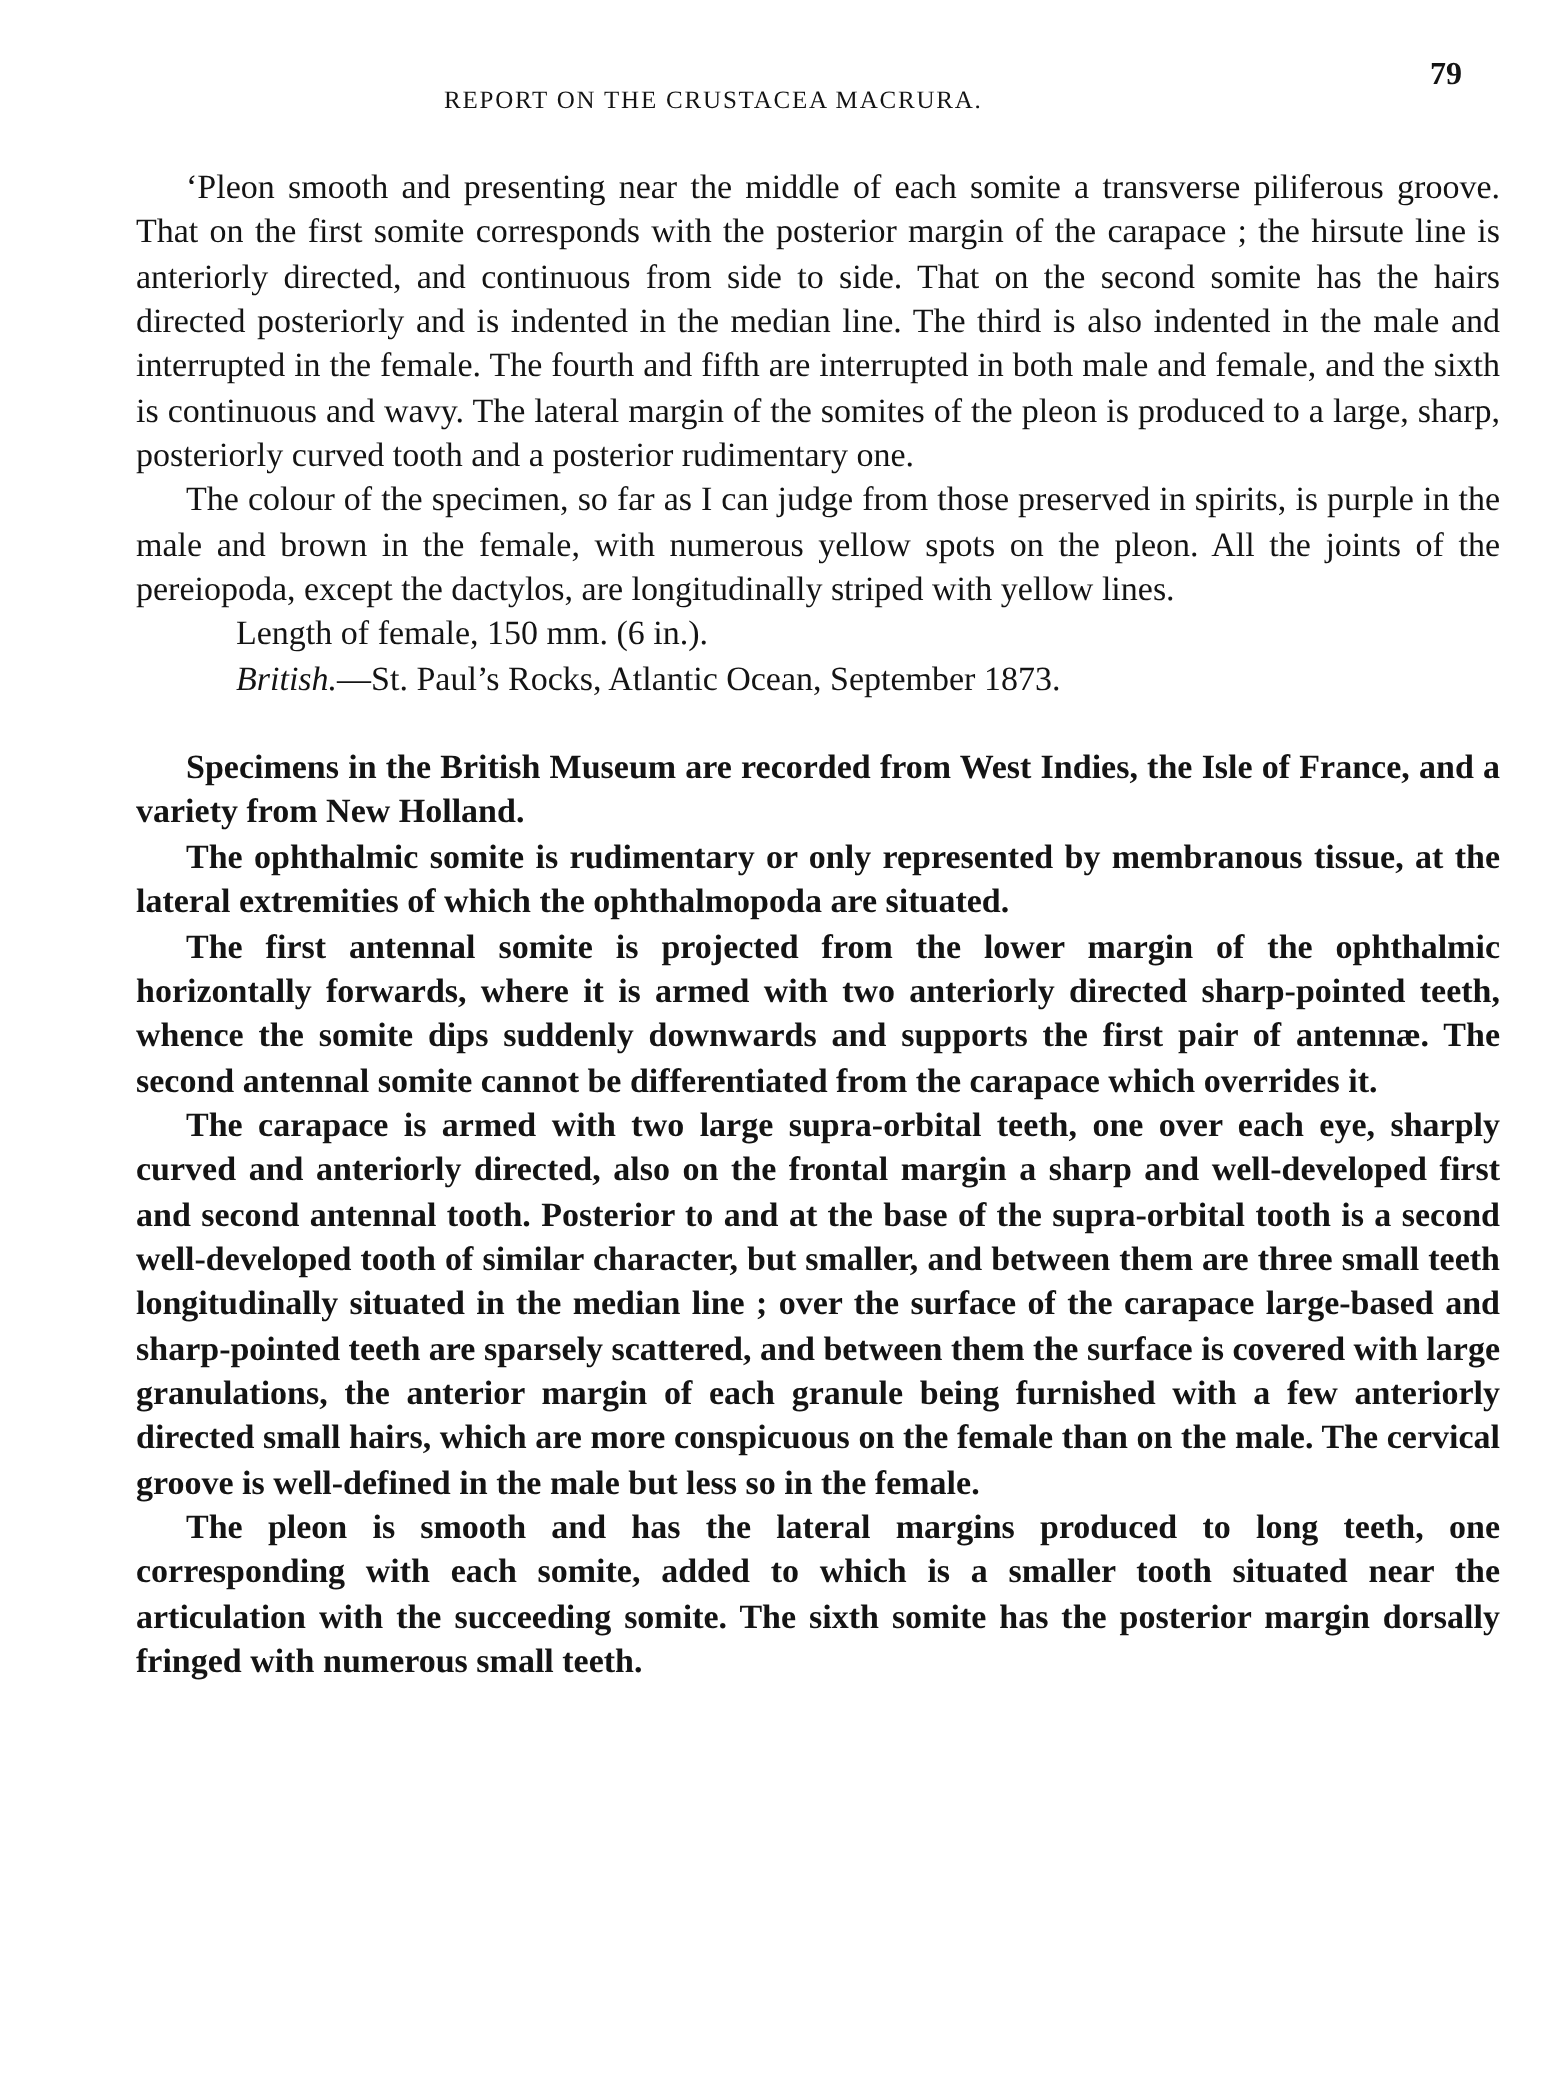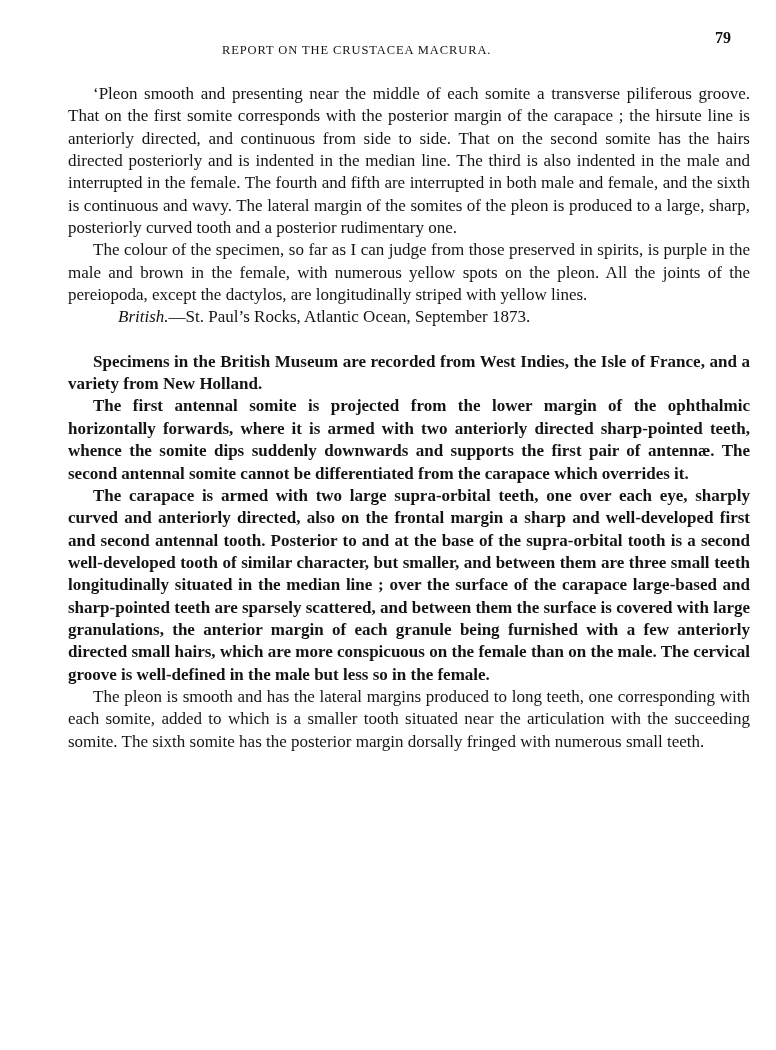--- a/index.html
+++ b/index.html
@@ -22,34 +22,36 @@
       position: absolute; left: 68px; top: 83px; width: 682px;
       font-size: 17px; line-height: 22.35px;
     }
     .body-text p {
       margin: 0; text-align: justify; text-align-last: left;
       text-indent: 25px;
     }
     .body-text p.first { text-indent: 25px; }
     .measure { padding-left: 25px; margin: 0; }
     .gap { height: 22px; }
-    .b { font-weight: normal; }
+    .b { font-weight: bold; }
     .lower { font-weight: 600; }
     em { font-style: italic; }
   </style>
 </head>
 <body>
 
 <div class="header">
   <span class="running-head">REPORT ON THE CRUSTACEA MACRURA.</span>
   <span class="page-num">79</span>
 </div>
 
 <div class="body-text">
   <p class="first">‘Pleon smooth and presenting near the middle of each somite a transverse piliferous groove. That on the first somite corresponds with the posterior margin of the carapace ; the hirsute line is anteriorly directed, and continuous from side to side. That on the second somite has the hairs directed posteriorly and is indented in the median line. The third is also indented in the male and interrupted in the female. The fourth and fifth are interrupted in both male and female, and the sixth is continuous and wavy. The lateral margin of the somites of the pleon is produced to a large, sharp, posteriorly curved tooth and a posterior rudimentary one.</p>
   <p>The colour of the specimen, so far as I can judge from those preserved in spirits, is purple in the male and brown in the female, with numerous yellow spots on the pleon. All the joints of the pereiopoda, except the dactylos, are longitudinally striped with yellow lines.</p>
+  <p class="measure">Length of female, 150 mm. (6 in.).</p>
   <p class="measure"><em>British.</em><span>—St. Paul’s Rocks, Atlantic Ocean, September 1873.</span></p>
   <div class="gap"></div>
   <p class="lower">Specimens in the British Museum are recorded from West Indies, the Isle of France, and a variety from New Holland.</p>
+  <p class="lower">The ophthalmic somite is rudimentary or only represented by membranous tissue, at the lateral extremities of which the ophthalmopoda are situated.</p>
   <p class="lower">The first antennal somite is projected from the lower margin of the ophthalmic horizontally forwards, where it is armed with two anteriorly directed sharp-pointed teeth, whence the somite dips suddenly downwards and supports the first pair of antennæ. The second antennal somite cannot be differentiated from the carapace which overrides it.</p>
   <p class="lower">The carapace is armed with two large supra-orbital teeth, one over each eye, sharply curved and anteriorly directed, also on the frontal margin a sharp and well-developed first and second antennal tooth. Posterior to and at the base of the supra-orbital tooth is a second well-developed tooth of similar character, but smaller, and between them are three small teeth longitudinally situated in the median line ; over the surface of the carapace large-based and sharp-pointed teeth are sparsely scattered, and between them the surface is covered with large granulations, the anterior margin of each granule being furnished with a few anteriorly directed small hairs, which are more conspicuous on the female than on the male. The cervical groove is well-defined in the male but less so in the female.</p>
   <p class="b">The pleon is smooth and has the lateral margins produced to long teeth, one corresponding with each somite, added to which is a smaller tooth situated near the articulation with the succeeding somite. The sixth somite has the posterior margin dorsally fringed with numerous small teeth.</p>
 </div>
 
 </body></html>

